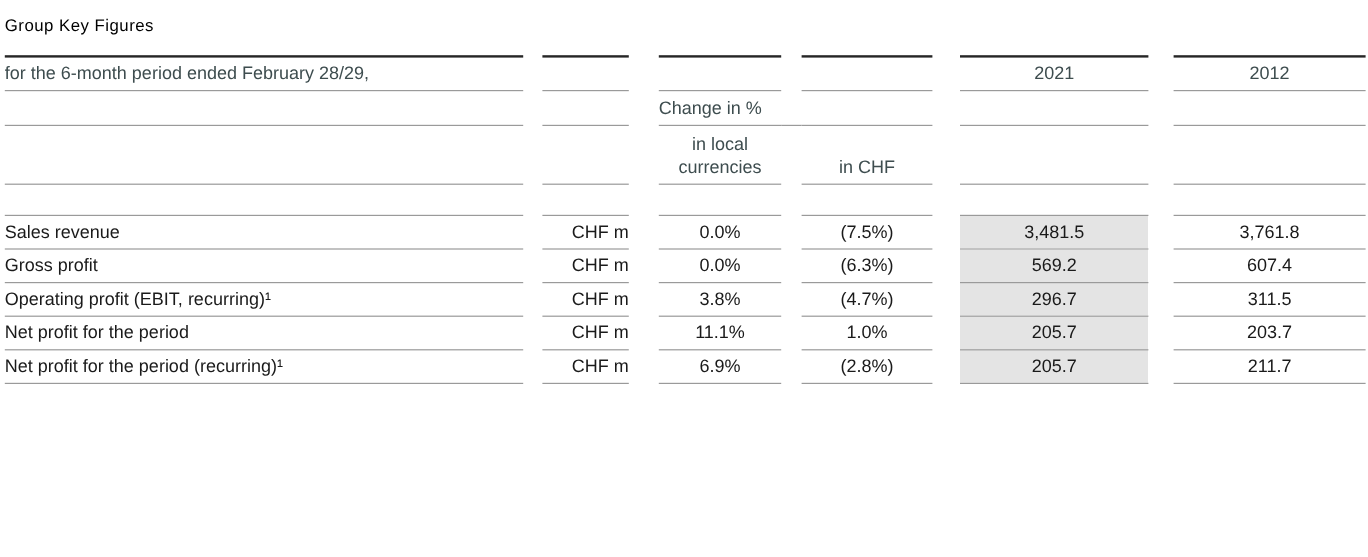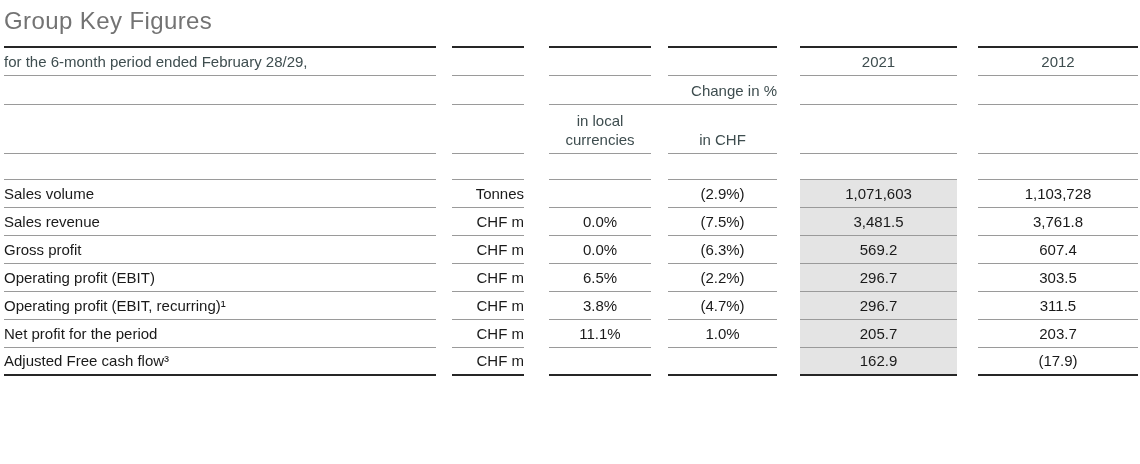--- a/index.html
+++ b/index.html
@@ -10,25 +10,25 @@
   }
   .page {
     width: 1140px;
     height: 464px;
     box-sizing: border-box;
     overflow: hidden;
     background: #ffffff;
   }
   .title {
     margin: 8px 0 12px 4px;
-    font-size: 24px;
+    font-size: 14px;
     line-height: 26px;
     font-weight: 400;
     letter-spacing: 0.4px;
-    color: #737373;
+    color: #000000;
   }
   table.kft {
     table-layout: fixed;
     border-collapse: collapse;
     width: 1134px;
     margin: 10px 0 0 4px;
     font-size: 15px;
     color: #1a1a1a;
   }
   td {
@@ -43,21 +43,21 @@
     line-height: 19px;
   }
   
   td.g { border: none; }
   
   tr.h1 td.c { border-top: 2.5px solid #262626; margin-left: 48px; }
   tr.last td.c { border-bottom: 2.5px solid #262626; }
   .hdr { color: #3e4d4f; }
   .num { text-align: center; padding-right: 5px; }
   .unit { text-align: right; padding-right: 4px; }
-  .ctr { text-align: right; }
+  .ctr { text-align: left; }
   .hl { background: #e4e4e4; }
   tr.h1 { height: 28px; }
   tr.h2 { height: 29px; }
   tr.h3 { height: 49px; }
   tr.sp { height: 26px; }
   tr.br { height: 28px; }
 </style>
 </head>
 <body>
 
@@ -128,33 +128,20 @@
       <td class="c"></td>
       <td class="g"></td>
       <td class="c"></td>
       <td class="g"></td>
       <td class="c"></td>
       <td class="g"></td>
       <td class="c"></td>
     </tr>
 
     <tr class="br">
-      <td class="c">Sales volume</td>
-      <td class="g"></td>
-      <td class="c unit">Tonnes</td>
-      <td class="g"></td>
-      <td class="c num"></td>
-      <td class="g"></td>
-      <td class="c num">(2.9%)</td>
-      <td class="g"></td>
-      <td class="c num hl">1,071,603</td>
-      <td class="g"></td>
-      <td class="c num">1,103,728</td>
-    </tr>
-    <tr class="br">
       <td class="c">Sales revenue</td>
       <td class="g"></td>
       <td class="c unit">CHF m</td>
       <td class="g"></td>
       <td class="c num">0.0%</td>
       <td class="g"></td>
       <td class="c num">(7.5%)</td>
       <td class="g"></td>
       <td class="c num hl">3,481.5</td>
       <td class="g"></td>
@@ -167,66 +154,53 @@
       <td class="g"></td>
       <td class="c num">0.0%</td>
       <td class="g"></td>
       <td class="c num">(6.3%)</td>
       <td class="g"></td>
       <td class="c num hl">569.2</td>
       <td class="g"></td>
       <td class="c num">607.4</td>
     </tr>
     <tr class="br">
-      <td class="c">Operating profit (EBIT)</td>
-      <td class="g"></td>
-      <td class="c unit">CHF m</td>
-      <td class="g"></td>
-      <td class="c num">6.5%</td>
-      <td class="g"></td>
-      <td class="c num">(2.2%)</td>
+      <td class="c">Operating profit (EBIT, recurring)¹</td>
+      <td class="g"></td>
+      <td class="c unit">CHF m</td>
+      <td class="g"></td>
+      <td class="c num">3.8%</td>
+      <td class="g"></td>
+      <td class="c num">(4.7%)</td>
       <td class="g"></td>
       <td class="c num hl">296.7</td>
       <td class="g"></td>
-      <td class="c num">303.5</td>
-    </tr>
-    <tr class="br">
-      <td class="c">Operating profit (EBIT, recurring)¹</td>
-      <td class="g"></td>
-      <td class="c unit">CHF m</td>
-      <td class="g"></td>
-      <td class="c num">3.8%</td>
-      <td class="g"></td>
-      <td class="c num">(4.7%)</td>
-      <td class="g"></td>
-      <td class="c num hl">296.7</td>
-      <td class="g"></td>
       <td class="c num">311.5</td>
     </tr>
     <tr class="br">
       <td class="c">Net profit for the period</td>
       <td class="g"></td>
       <td class="c unit">CHF m</td>
       <td class="g"></td>
       <td class="c num">11.1%</td>
       <td class="g"></td>
       <td class="c num">1.0%</td>
       <td class="g"></td>
       <td class="c num hl">205.7</td>
       <td class="g"></td>
       <td class="c num">203.7</td>
     </tr>
-    <tr class="br last">
-      <td class="c">Adjusted Free cash flow³</td>
-      <td class="g"></td>
-      <td class="c unit">CHF m</td>
-      <td class="g"></td>
-      <td class="c num"></td>
-      <td class="g"></td>
-      <td class="c num"></td>
-      <td class="g"></td>
-      <td class="c num hl">162.9</td>
-      <td class="g"></td>
-      <td class="c num">(17.9)</td>
+    <tr class="br">
+      <td class="c">Net profit for the period (recurring)¹</td>
+      <td class="g"></td>
+      <td class="c unit">CHF m</td>
+      <td class="g"></td>
+      <td class="c num">6.9%</td>
+      <td class="g"></td>
+      <td class="c num">(2.8%)</td>
+      <td class="g"></td>
+      <td class="c num hl">205.7</td>
+      <td class="g"></td>
+      <td class="c num">211.7</td>
     </tr>
   </tbody>
     </table>
 </div>
 
 </body></html>

